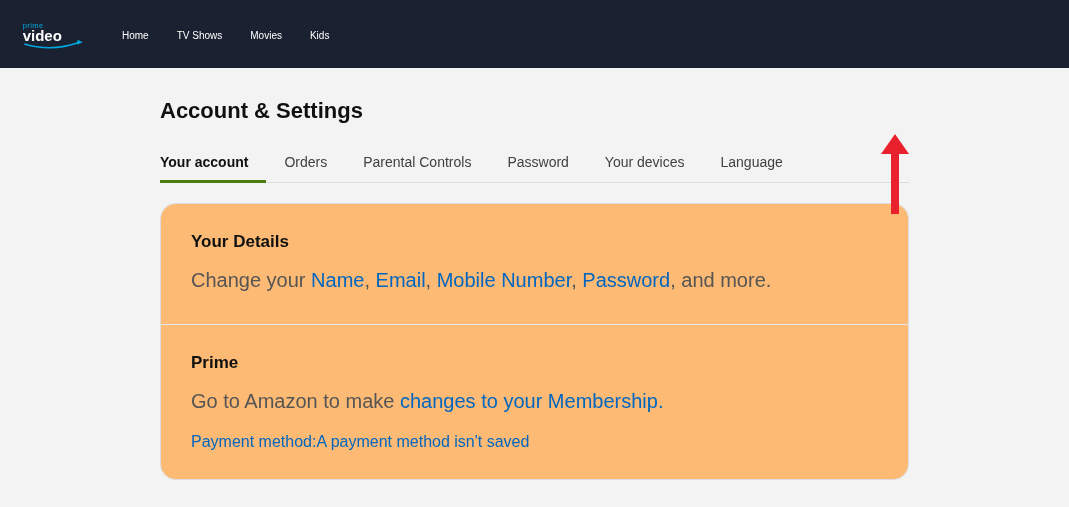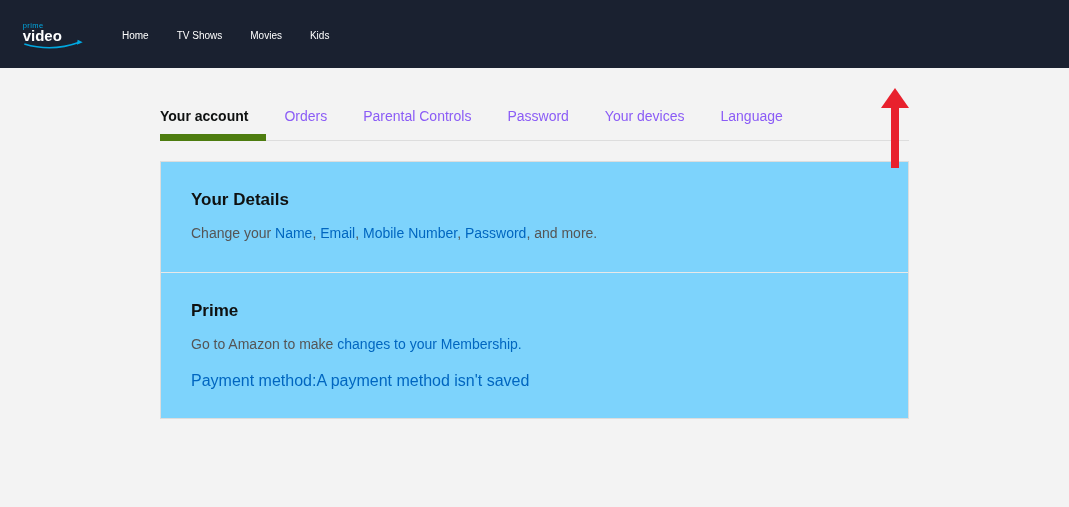--- a/index.html
+++ b/index.html
@@ -54,64 +54,64 @@
       display: flex;
       gap: 0;
       border-bottom: 1px solid #ddd;
       margin-bottom: 0;
       position: relative;
     }
 
     .tab-item {
       padding: 10px 18px;
       font-size: 14px;
-      color: #8b5cf6;
+      color: #404040;
       cursor: pointer;
       text-decoration: none;
       border-bottom: 3px solid transparent;
       margin-bottom: -1px;
       white-space: nowrap;
     }
 
     .tab-item:first-child {
       padding-left: 0;
     }
 
     .tab-item.active {
       color: #0f1111;
       font-weight: bold;
-      border-bottom: 7px solid #4d7c0f;
+      border-bottom: 3px solid #4d7c0f;
     }
 
     
     .main-panel {
-      background-color: #7dd3fc;
+      background-color: #fdba74;
       border: 1px solid #ddd;
-      border-radius: 0;
+      border-radius: 16px;
       margin-top: 20px;
     }
 
     .panel-section {
       padding: 28px 30px;
       border-bottom: 1px solid #e8e8e8;
     }
 
     .panel-section:last-child {
       border-bottom: none;
     }
 
     .section-title {
       font-size: 17px;
       font-weight: bold;
       color: #0f1111;
       margin-bottom: 12px;
     }
 
     .section-body {
-      font-size: 14px;
+      font-size: 20px;
       color: #555;
       line-height: 1.6;
     }
 
     .section-body a {
       color: #0066c0;
       text-decoration: none;
     }
 
     .payment-method {
@@ -183,20 +183,21 @@
     <ul class="nav-links">
       <li><a>Home</a></li>
       <li><a>TV Shows</a></li>
       <li><a>Movies</a></li>
       <li><a>Kids</a></li>
     </ul>
   </nav>
 </header>
 
 <div class="page-content">
+  <h1 class="page-title">Account &amp; Settings</h1>
 
   <div class="tabs-wrapper">
     <div class="tabs">
       <a class="tab-item active">Your account</a>
       <a class="tab-item">Orders</a>
       <a class="tab-item">Parental Controls</a>
       <a class="tab-item">Password</a>
       <a class="tab-item">Your devices</a>
       <a class="tab-item">Language</a>
     </div>

